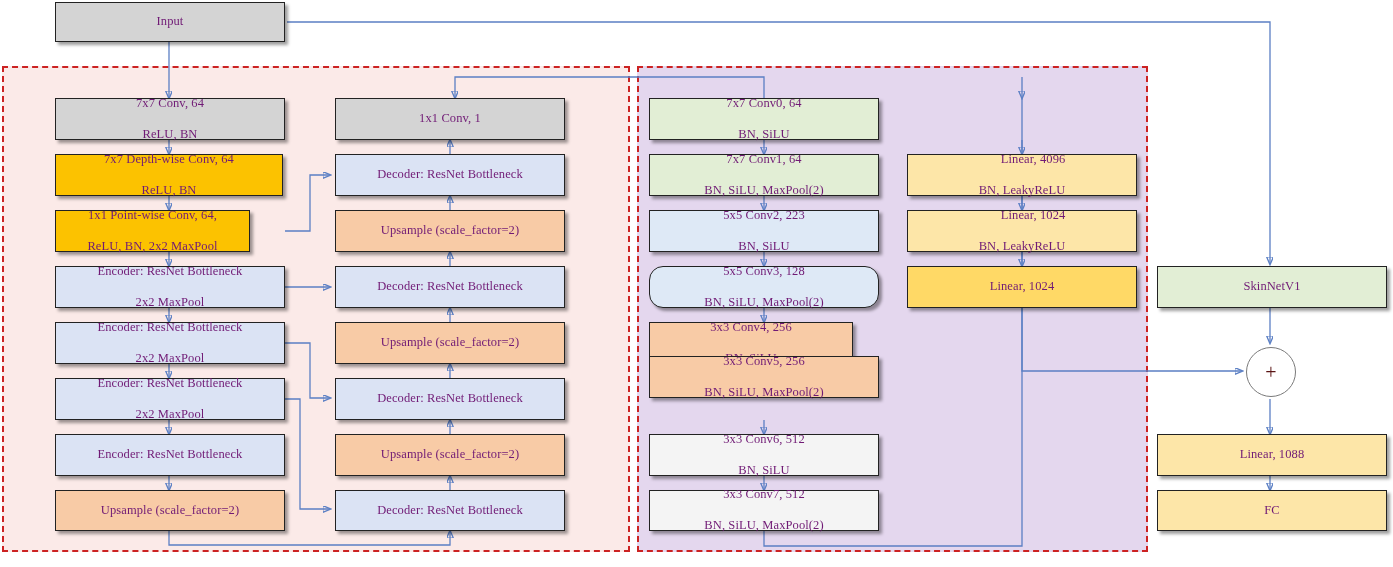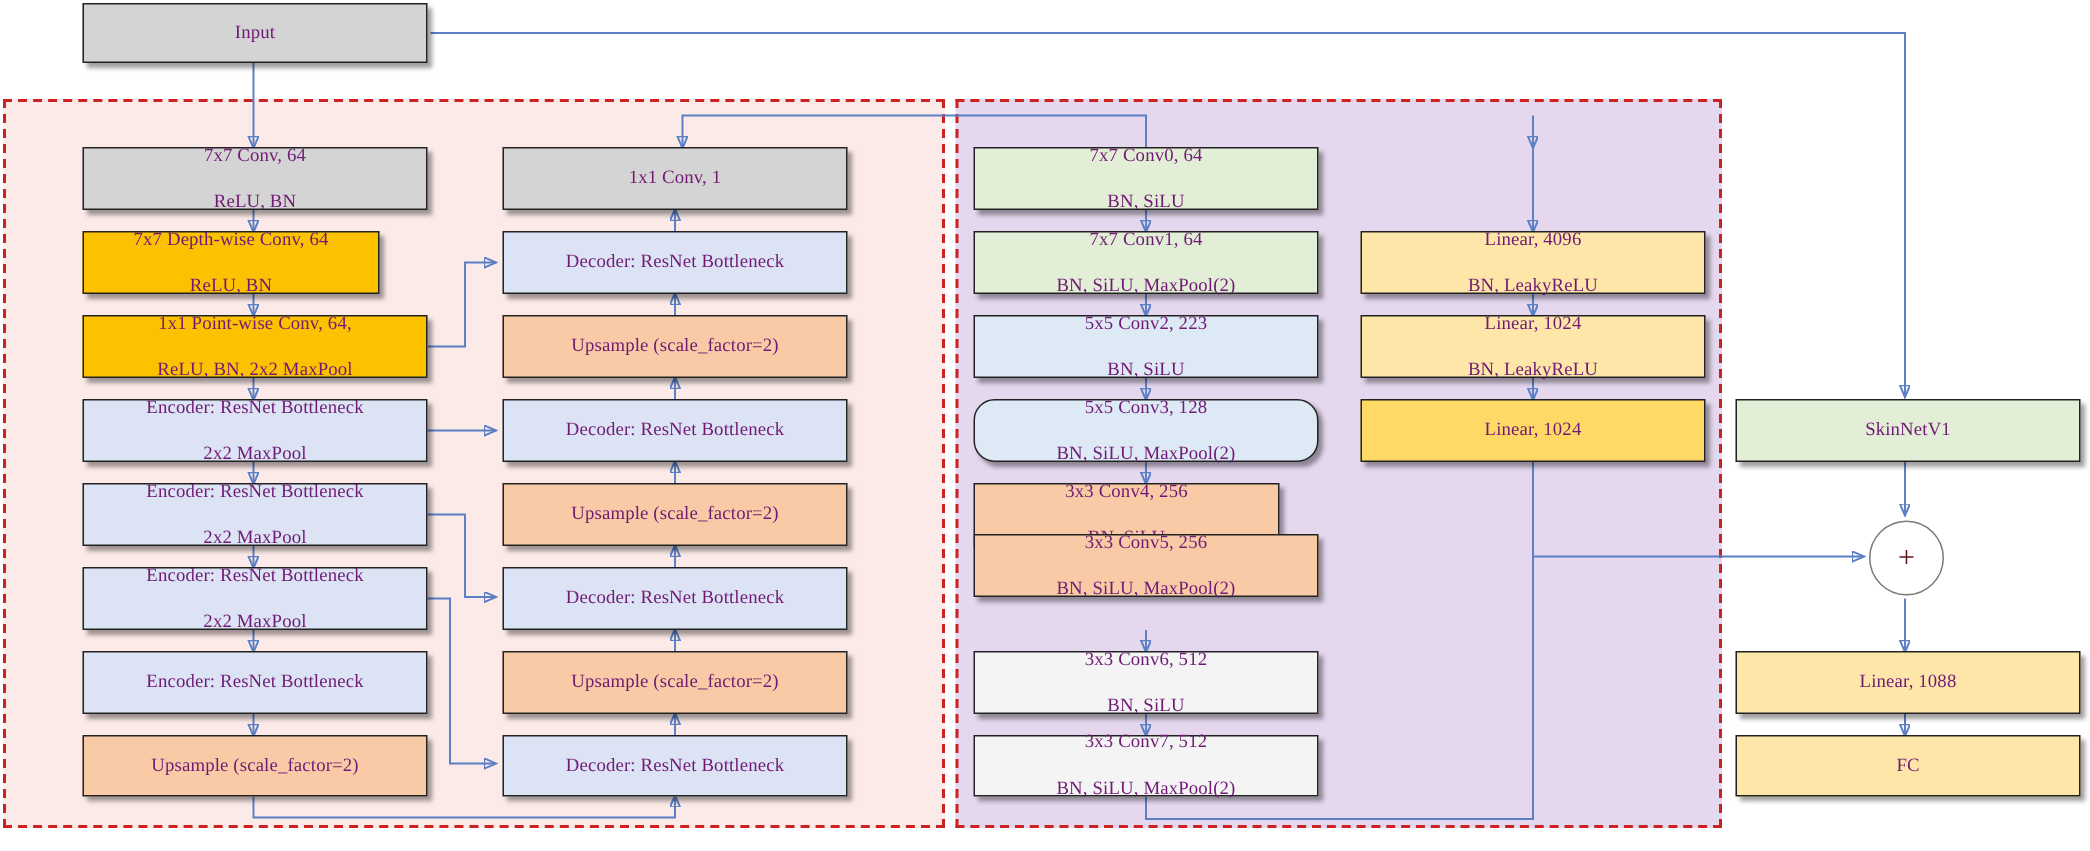--- a/index.html
+++ b/index.html
@@ -18,21 +18,21 @@
 
   .c-grey  {background:#d4d4d4;}
   .c-gold  {background:#fcc200;}
   .c-blue  {background:#dbe3f4;font-family:Liberation Serif, serif;}
   .c-peach {background:#f8cba6;}
   .c-green {background:#e2eed5;}
   .c-lblue {background:#dee9f6;}
   .c-lorange{background:#f8cba6;}
   .c-white {background:#f4f4f4;}
   .c-amber {background:#ffd966;}
-  .c-lamber{background:#fde6a8;}
+  .c-lamber{background:#fde6a8;text-align:right;}
 
   .plus{position:absolute;border:1.4px solid #7a7a7a;border-radius:50%;
         background:#fff;display:flex;align-items:center;justify-content:center;
         font-size:20px;color:#5a1414;line-height:1;}
 
   svg.wires{position:absolute;left:0;top:0;width:1393px;height:567px;
             pointer-events:none;overflow:visible;}
   svg.wires path,svg.wires line{fill:none;stroke:#5b7fc4;stroke-width:1.3px;}
 </style>
 </head>
@@ -101,24 +101,24 @@
     <path d="M1270,476 L1270,490" marker-end="url(#ah)"></path>
   </svg>
 
   <div class="node c-grey" style="left:55px;top:2px;width:230px;height:40px;">
     <span>Input</span>
   </div>
 
   <div class="node c-grey" style="left:55px;top:98px;width:230px;height:42px;">
     <span><span>7x7 Conv, 64</span><br><span>ReLU, BN</span></span>
   </div>
-  <div class="node c-gold" style="left:55px;top:154px;width:198px;height:42px;">
+  <div class="node c-gold" style="left:55px;top:154px;width:228px;height:42px;">
     <span><span>7x7 Depth-wise Conv, 64</span><br><span>ReLU, BN</span></span>
   </div>
-  <div class="node c-gold" style="left:55px;top:210px;width:230px;height:42px;">
+  <div class="node c-gold" style="left:55px;top:210px;width:195px;height:42px;">
     <span><span>1x1 Point-wise Conv, 64,</span><br><span>ReLU, BN, 2x2 MaxPool</span></span>
   </div>
   <div class="node c-blue" style="left:55px;top:266px;width:230px;height:42px;">
     <span><span>Encoder: ResNet Bottleneck</span><br><span>2x2 MaxPool</span></span>
   </div>
   <div class="node c-blue" style="left:55px;top:322px;width:230px;height:42px;">
     <span><span>Encoder: ResNet Bottleneck</span><br><span>2x2 MaxPool</span></span>
   </div>
   <div class="node c-blue" style="left:55px;top:378px;width:230px;height:42px;">
     <span><span>Encoder: ResNet Bottleneck</span><br><span>2x2 MaxPool</span></span>

